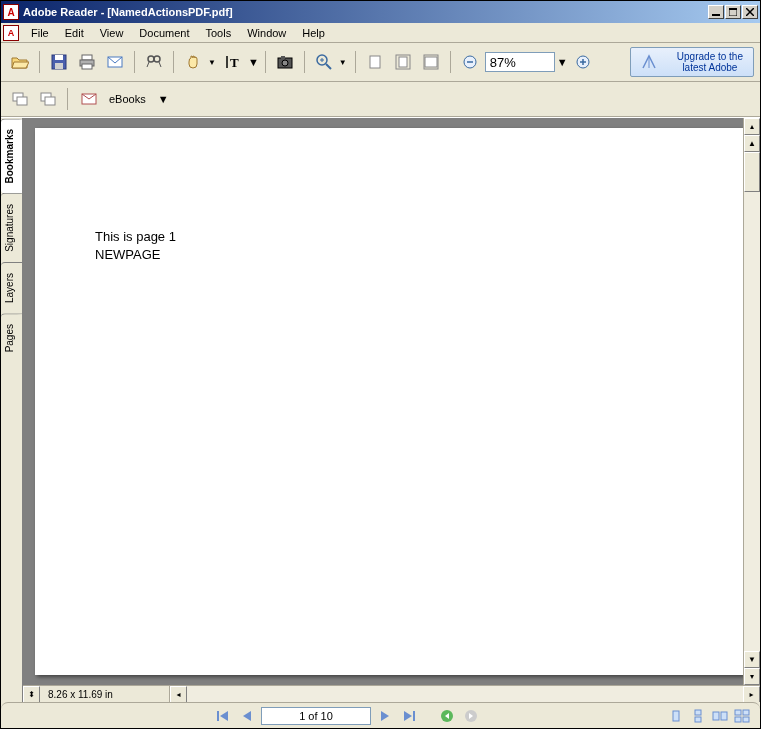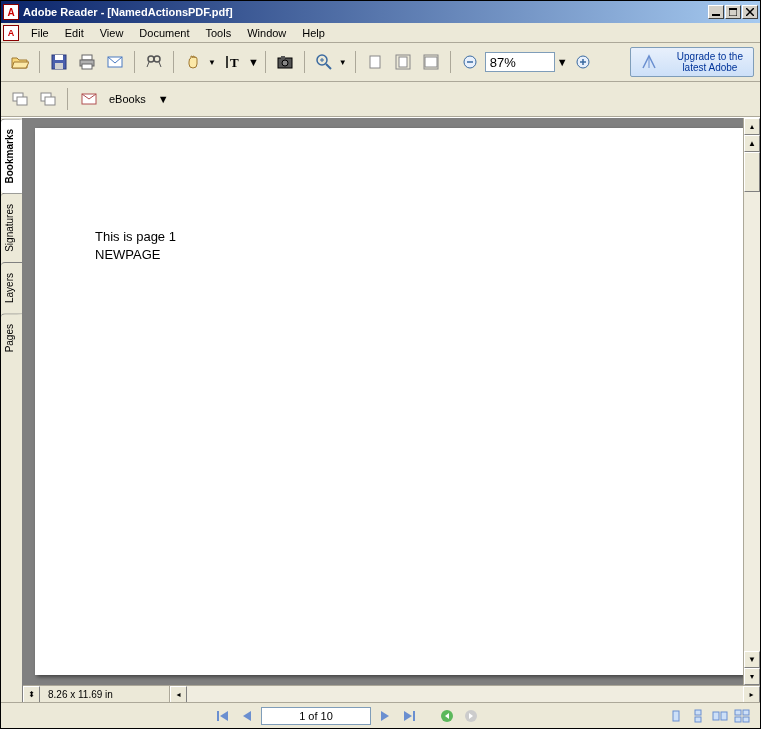--- a/index.html
+++ b/index.html
@@ -28,21 +28,21 @@
 .doc-scroll { flex:1; display:flex; overflow:hidden; }
 .doc-page-wrap { flex:1; padding: 10px 0 10px 12px; overflow:hidden; }
 .doc-page { background: #fff; width: 100%; height: 100%; box-shadow: 2px 2px 4px rgba(0,0,0,0.5); padding: 100px 60px; font-family: Arial, sans-serif; font-size: 13px; color: #000; line-height: 1.35; }
 .vscroll { width: 17px; background: #ece9d8; border-left: 1px solid #aca899; display:flex;flex-direction:column; }
 .scroll-btn { height: 17px; background: #ece9d8; border: 1px solid #fff; border-right-color:#808080; border-bottom-color:#808080; display:flex;align-items:center;justify-content:center;font-size:8px;cursor:pointer; }
 .scroll-track { flex:1; background:#f0ede0; position:relative; }
 .scroll-thumb { position:absolute; left:0; right:0; height:40px; background:#ece9d8; border:1px solid #fff; border-right-color:#808080; border-bottom-color:#808080; }
 .hscroll-row { height: 17px; background:#ece9d8; display:flex; border-top:1px solid #aca899; }
 .hscroll-row .dims { width: 130px; padding: 0 8px; display:flex;align-items:center;font-size:10px; border-right:1px solid #aca899;}
 .hscroll-row .htrack { flex:1; background:#f0ede0; }
-.statusbar { height: 26px; background: #ece9d8; border-top: 1px solid #aca899; display:flex;align-items:center;padding:0 8px;gap:4px; }
+.statusbar { height: 26px; background: #ece9d8; border-top: 1px solid #aca899; display:flex;align-items:center;padding:0 8px;gap:4px;border-radius:7px; }
 .statusbar .spacer { flex:0 0 200px; }
 .nav-btn { width:20px;height:18px;display:flex;align-items:center;justify-content:center;cursor:pointer;border:1px solid transparent;border-radius:2px; }
 .page-input { width: 110px; height:18px; border:1px solid #7f9db9; background:#fff; text-align:center; font-size:11px; }
 .flex-spacer { flex:1; }
 .view-btns { display:flex; gap:2px; }
 .ebooks-btn { display:flex;align-items:center;gap:12px;padding:2px 6px;border:1px solid transparent;cursor:pointer;border-radius:2px; }
 svg { pointer-events: none; }
 </style>
 </head>
 <body>

